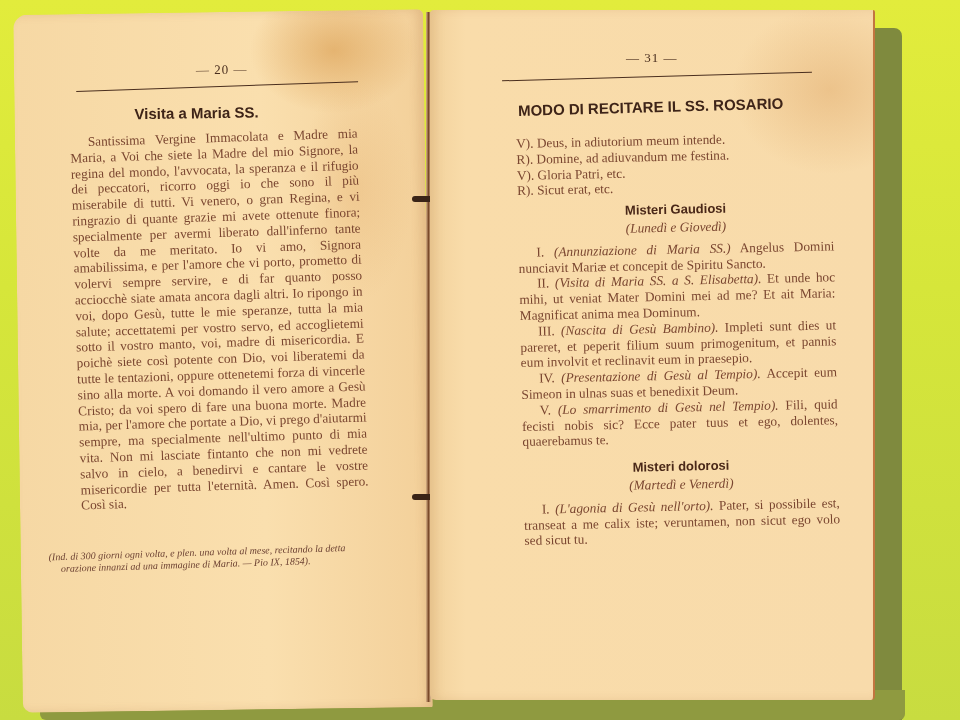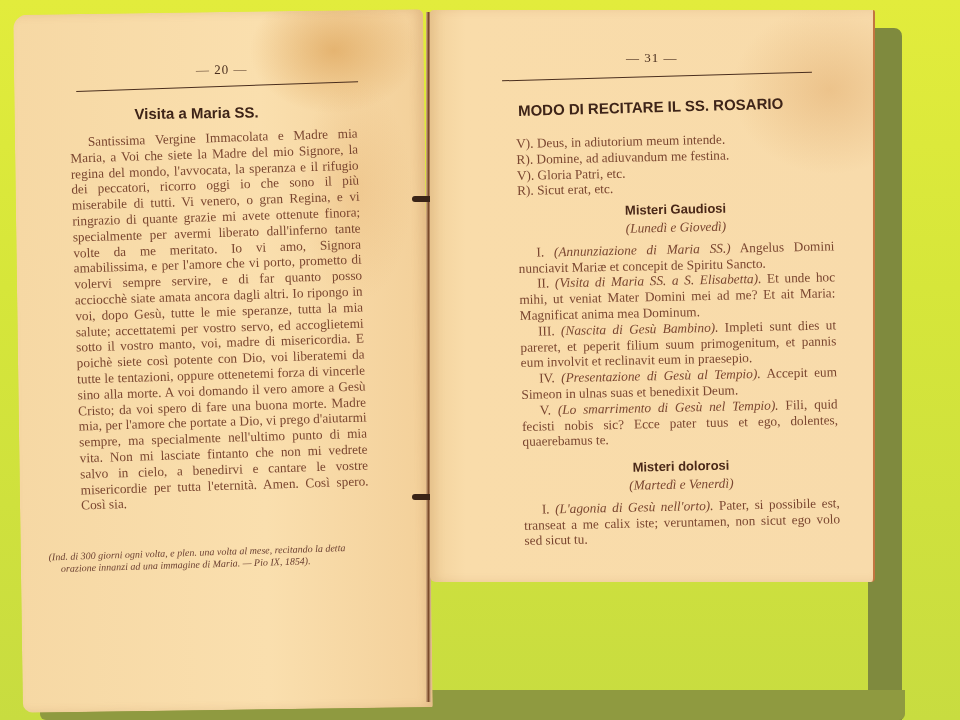--- a/index.html
+++ b/index.html
@@ -26,21 +26,21 @@
       left: 18px; top: 12px; width: 410px; height: 698px;
       border-radius: 14px 6px 2px 10px;
       background:
         radial-gradient(ellipse 120px 90px at 320px 40px, rgba(214,150,70,0.55), rgba(214,150,70,0) 70%),
         radial-gradient(ellipse 80px 160px at 340px 180px, rgba(220,160,90,0.25), rgba(220,160,90,0) 70%),
         linear-gradient(90deg, #f6d8a4 0%, #fadfae 60%, #f3d09a 100%);
       transform: rotate(-0.8deg);
       box-shadow: inset -6px 0 10px rgba(160,100,50,0.18);
     }
     .page-right {
-      left: 430px; top: 10px; width: 445px; height: 572px;
+      left: 430px; top: 10px; width: 445px; height: 690px;
       border-radius: 4px 2px 4px 6px;
       background:
         radial-gradient(ellipse 140px 120px at 400px 80px, rgba(214,150,80,0.35), rgba(214,150,80,0) 70%),
         linear-gradient(90deg, #f2d29c 0%, #f9dcaa 8%, #f8dbab 100%);
       border-right: 2px solid #c27440;
       box-shadow: inset 6px 0 10px rgba(160,100,50,0.15);
     }
     .gutter {
       position: absolute; left: 426px; top: 12px; width: 5px; height: 690px;
       background: linear-gradient(90deg, #d9b48a, #7a4a2a 50%, #e6c49a);

